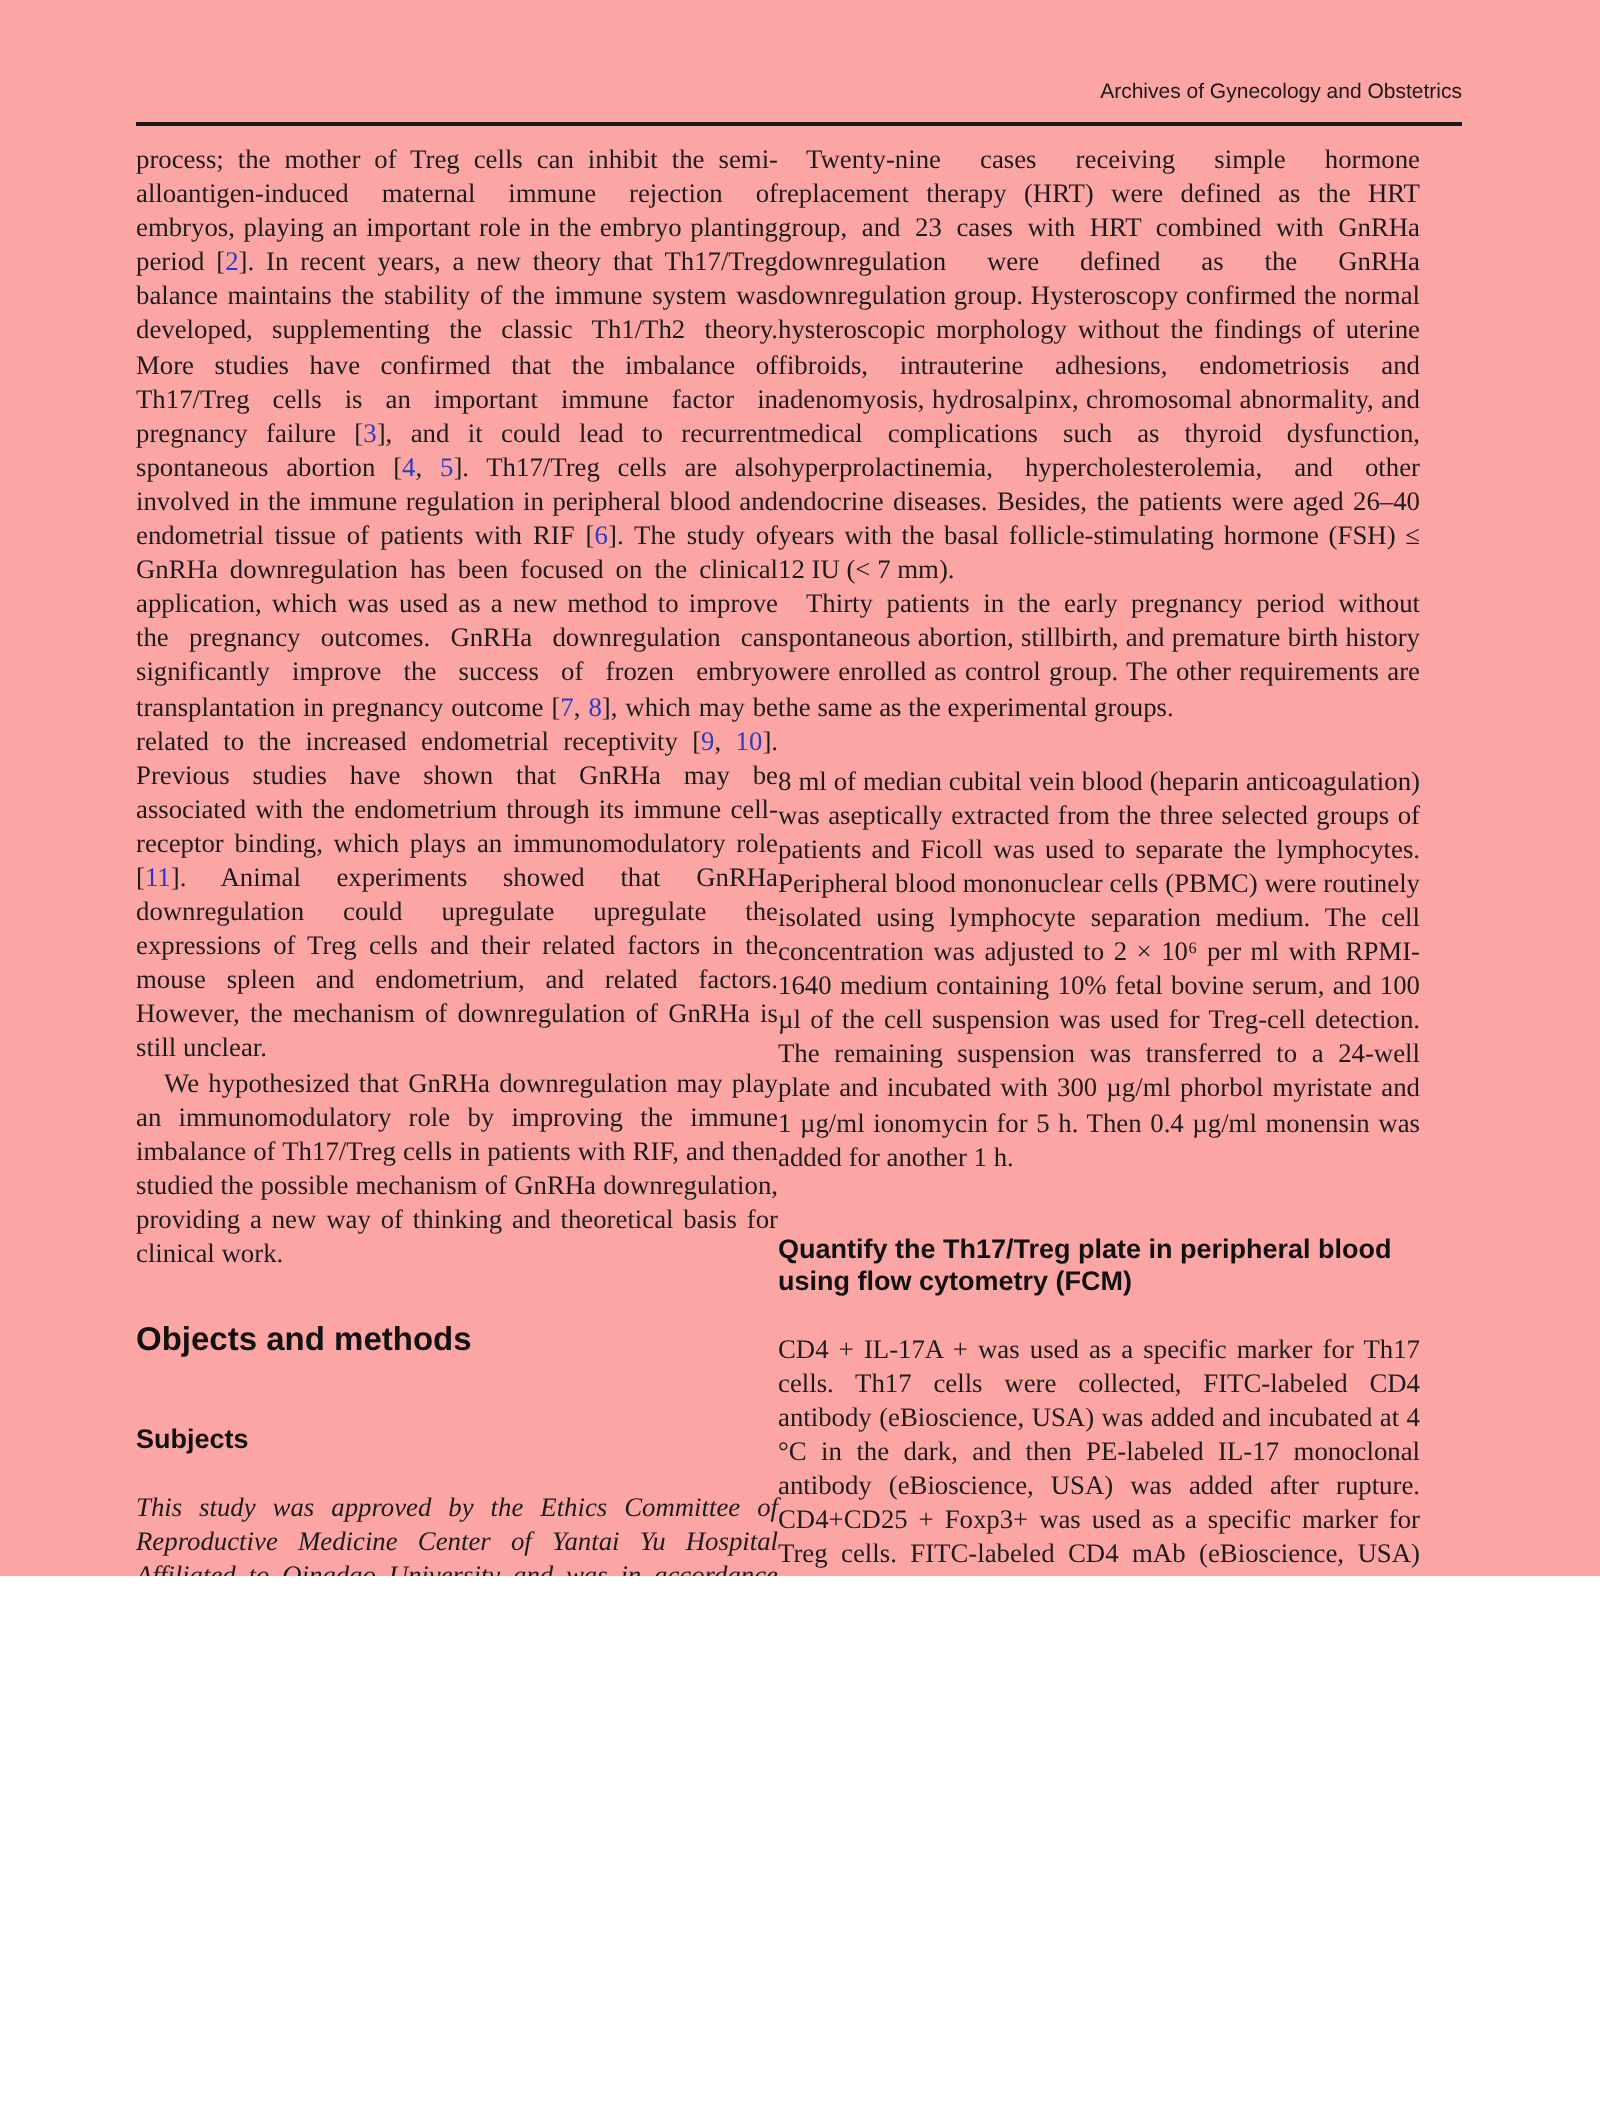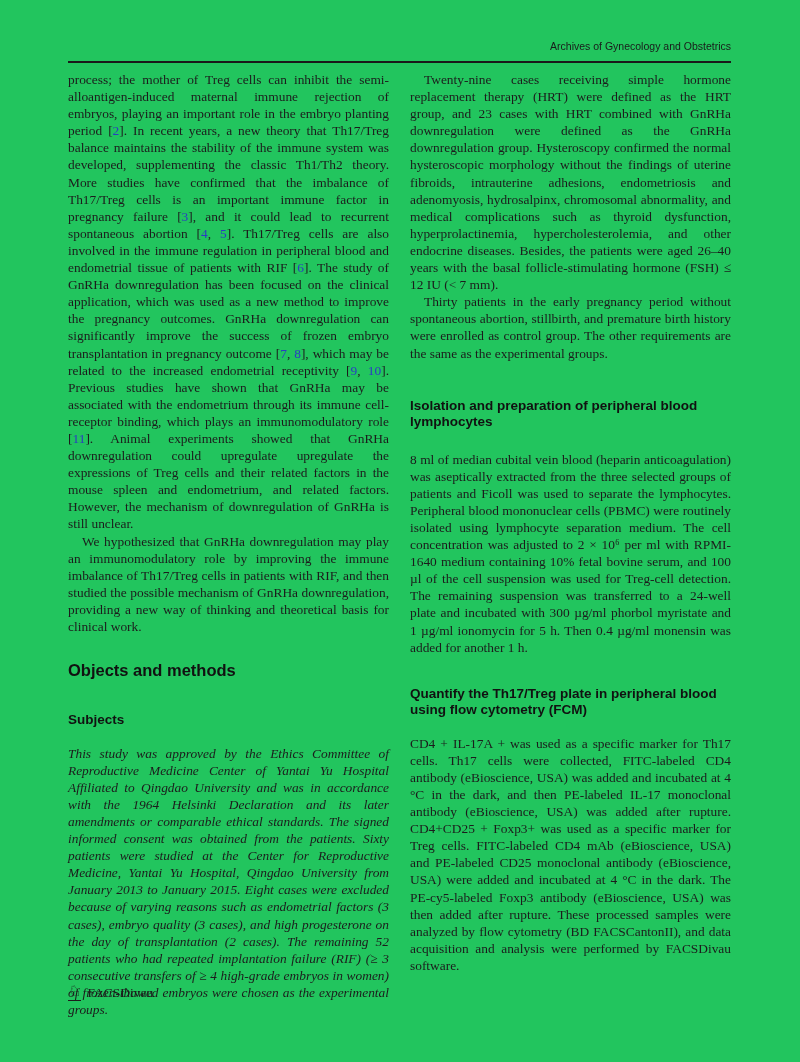--- a/index.html
+++ b/index.html
@@ -1,21 +1,21 @@
 <!DOCTYPE html>
 <html><head>
 <meta charset="utf-8">
 <style>
   * { margin: 0; padding: 0; box-sizing: border-box; }
   html, body { background: #ffffff; }
   .page {
     position: relative;
     width: 800px;
-    height: 1062px;
-    background: #22c55e;
+    height: 788px;
+    background: #fca5a5;
     overflow: hidden;
     font-family: "Liberation Serif", "DejaVu Serif", serif;
     color: #1c1c1c;
   }
   .journal-header {
     position: absolute;
     top: 40px;
     right: 69px;
     font-family: "Liberation Sans", "DejaVu Sans", sans-serif;
     font-size: 10.5px;
@@ -28,21 +28,20 @@
     width: 663px;
     height: 1.6px;
     background: #1a1a1a;
   }
   .columns {
     position: absolute;
     top: 71px;
     left: 68px;
     width: 663px;
     display: flex;
-    gap: 21px;
   }
   .col { width: 321px; }
   .body-par {
     font-size: 13.4px;
     line-height: 17.1px;
     text-align: justify;
     color: #1c1c1c;
   }
   .indent { text-indent: 14px; }
   .cite { color: #2b3cc4; }
@@ -100,21 +99,20 @@
       <p class="body-par"><span>process; the mother of Treg cells can inhibit the semi-alloantigen-induced maternal immune rejection of embryos, playing an important role in the embryo planting period [</span><span class="cite" style="color: rgb(43, 60, 196);">2</span><span>]. In recent years, a new theory that Th17/Treg balance maintains the stability of the immune system was developed, supplementing the classic Th1/Th2 theory. More studies have confirmed that the imbalance of Th17/Treg cells is an important immune factor in pregnancy failure [</span><span class="cite" style="color: rgb(43, 60, 196);">3</span><span>], and it could lead to recurrent spontaneous abortion [</span><span class="cite" style="color: rgb(43, 60, 196);">4</span><span>, </span><span class="cite" style="color: rgb(43, 60, 196);">5</span><span>]. Th17/Treg cells are also involved in the immune regulation in peripheral blood and endometrial tissue of patients with RIF [</span><span class="cite" style="color: rgb(43, 60, 196);">6</span><span>]. The study of GnRHa downregulation has been focused on the clinical application, which was used as a new method to improve the pregnancy outcomes. GnRHa downregulation can significantly improve the success of frozen embryo transplantation in pregnancy outcome [</span><span class="cite" style="color: rgb(43, 60, 196);">7</span><span>, </span><span class="cite" style="color: rgb(43, 60, 196);">8</span><span>], which may be related to the increased endometrial receptivity [</span><span class="cite" style="color: rgb(43, 60, 196);">9</span><span>, </span><span class="cite" style="color: rgb(43, 60, 196);">10</span><span>]. Previous studies have shown that GnRHa may be associated with the endometrium through its immune cell-receptor binding, which plays an immunomodulatory role [</span><span class="cite" style="color: rgb(43, 60, 196);">11</span><span>]. Animal experiments showed that GnRHa downregulation could upregulate upregulate the expressions of Treg cells and their related factors in the mouse spleen and endometrium, and related factors. However, the mechanism of downregulation of GnRHa is still unclear.</span></p>
       <p class="body-par indent">We hypothesized that GnRHa downregulation may play an immunomodulatory role by improving the immune imbalance of Th17/Treg cells in patients with RIF, and then studied the possible mechanism of GnRHa downregulation, providing a new way of thinking and theoretical basis for clinical work.</p>
       <h1 class="section-heading">Objects and methods</h1>
       <h2 class="sub-heading mt-subjects">Subjects</h2>
       <p class="body-par mt-par-after-head">This study was approved by the Ethics Committee of Reproductive Medicine Center of Yantai Yu Hospital Affiliated to Qingdao University and was in accordance with the 1964 Helsinki Declaration and its later amendments or comparable ethical standards. The signed informed consent was obtained from the patients. Sixty patients were studied at the Center for Reproductive Medicine, Yantai Yu Hospital, Qingdao University from January 2013 to January 2015. Eight cases were excluded because of varying reasons such as endometrial factors (3 cases), embryo quality (3 cases), and high progesterone on the day of transplantation (2 cases). The remaining 52 patients who had repeated implantation failure (RIF) (≥ 3 consecutive transfers of ≥ 4 high-grade embryos in women) of frozen-thawed embryos were chosen as the experimental groups.</p>
     </div>
 
     <div class="col">
       <p class="body-par indent">Twenty-nine cases receiving simple hormone replacement therapy (HRT) were defined as the HRT group, and 23 cases with HRT combined with GnRHa downregulation were defined as the GnRHa downregulation group. Hysteroscopy confirmed the normal hysteroscopic morphology without the findings of uterine fibroids, intrauterine adhesions, endometriosis and adenomyosis, hydrosalpinx, chromosomal abnormality, and medical complications such as thyroid dysfunction, hyperprolactinemia, hypercholesterolemia, and other endocrine diseases. Besides, the patients were aged 26–40 years with the basal follicle-stimulating hormone (FSH) ≤ 12 IU (&lt; 7 mm).</p>
       <p class="body-par indent">Thirty patients in the early pregnancy period without spontaneous abortion, stillbirth, and premature birth history were enrolled as control group. The other requirements are the same as the experimental groups.</p>
-      <h2 class="sub-heading mt-head-isolation">Isolation and preparation of peripheral blood lymphocytes</h2>
       <p class="body-par mt-par-isolation">8 ml of median cubital vein blood (heparin anticoagulation) was aseptically extracted from the three selected groups of patients and Ficoll was used to separate the lymphocytes. Peripheral blood mononuclear cells (PBMC) were routinely isolated using lymphocyte separation medium. The cell concentration was adjusted to 2 × 10⁶ per ml with RPMI-1640 medium containing 10% fetal bovine serum, and 100 µl of the cell suspension was used for Treg-cell detection. The remaining suspension was transferred to a 24-well plate and incubated with 300 µg/ml phorbol myristate and 1 µg/ml ionomycin for 5 h. Then 0.4 µg/ml monensin was added for another 1 h.</p>
       <h2 class="sub-heading mt-head-quantify">Quantify the Th17/Treg plate in peripheral blood using flow cytometry (FCM)</h2>
       <p class="body-par mt-par-quantify">CD4 + IL-17A + was used as a specific marker for Th17 cells. Th17 cells were collected, FITC-labeled CD4 antibody (eBioscience, USA) was added and incubated at 4 °C in the dark, and then PE-labeled IL-17 monoclonal antibody (eBioscience, USA) was added after rupture. CD4+CD25 + Foxp3+ was used as a specific marker for Treg cells. FITC-labeled CD4 mAb (eBioscience, USA) and PE-labeled CD25 monoclonal antibody (eBioscience, USA) were added and incubated at 4 °C in the dark. The PE-cy5-labeled Foxp3 antibody (eBioscience, USA) was then added after rupture. These processed samples were analyzed by flow cytometry (BD FACSCantonII), and data acquisition and analysis were performed by FACSDivau software.</p>
     </div>
 
   </div>
 
   <div class="springer-footer">
     <span class="springer-knight">♘</span>
     <span>FACSDivau</span>

